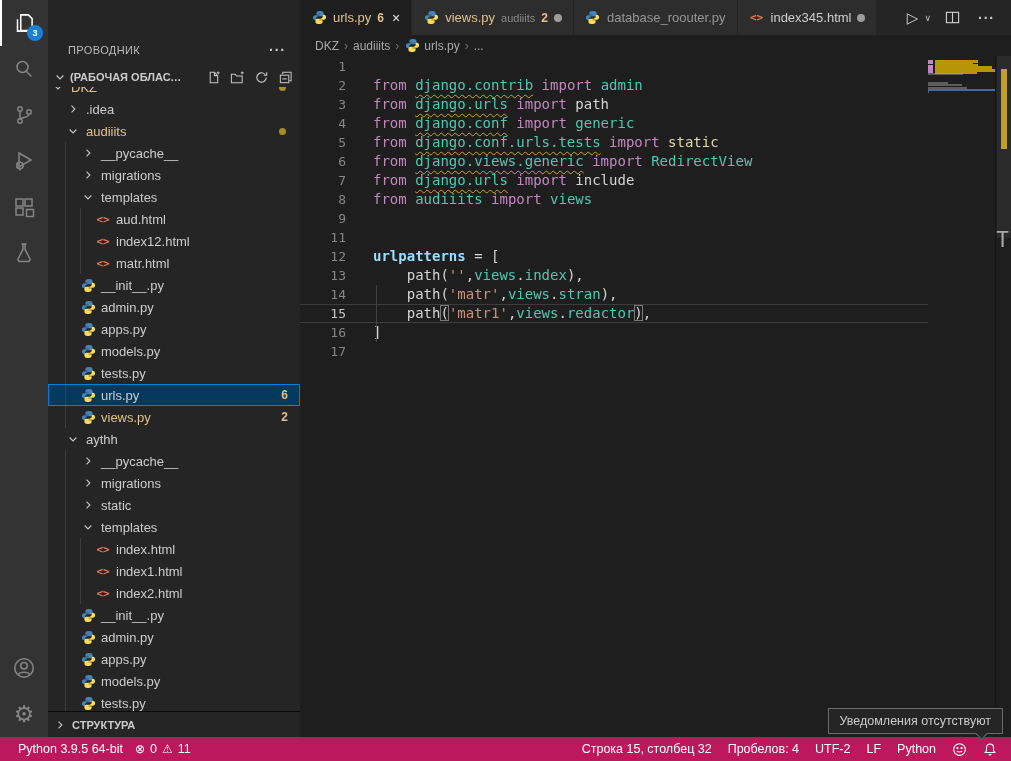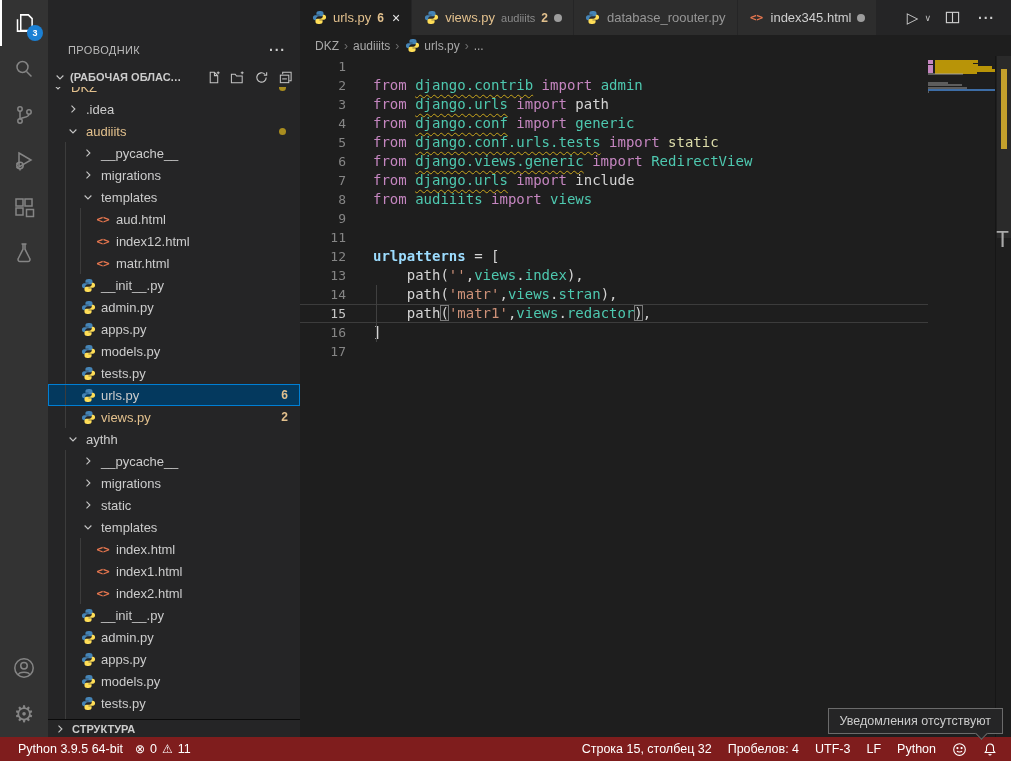--- a/index.html
+++ b/index.html
@@ -38,21 +38,21 @@
   .row.selected { background:#04395e; outline:1px solid #007fd4; outline-offset:-1px; }
   .spacer { width:15px; height:100%; flex:none; }
   .spacer.guide { border-left:1px solid #3c3c3c; }
   .chev { width:16px; flex:none; display:flex; align-items:center; justify-content:center; color:#c5c5c5; }
   .fico { width:16px; flex:none; display:flex; align-items:center; justify-content:center; }
   .html-ico { color:#e8774f; font-weight:bold; font-size:11px; font-family:"DejaVu Sans Mono",monospace; }
   .row .label { margin-left:5px; white-space:nowrap; }
   .mod-col { color:#e2c08d; }
   .tree-badge { color:#e2c08d; font-size:12px; font-weight:bold; margin-right:12px; }
   .dot { width:7px; height:7px; border-radius:50%; background:#a98d1f; margin-right:14px; flex:none; }
-  .outline-hdr { height:18px; display:flex; align-items:center; gap:4px; font-size:11px; font-weight:bold;
+  .outline-hdr { height:26px; display:flex; align-items:center; gap:4px; font-size:11px; font-weight:bold;
     color:#cccccc; border-top:1px solid #0b0b0b; padding-left:4px; }
 
   
   #editor-col { flex:1; min-width:0; display:flex; flex-direction:column; background:#1e1e1e; }
   #tabbar { height:35px; background:#252526; display:flex; align-items:stretch; }
   #tabs { display:flex; }
   .tab { display:flex; align-items:center; gap:6px; padding:0 11px; font-size:13px;
     background:#2d2d2d; color:#969696; border-right:1px solid #252526; cursor:pointer; white-space:nowrap; }
   .tab.active { background:#1e1e1e; }
   .t-label.modified { color:#e2c08d; }
@@ -91,21 +91,21 @@
   .mm-warn { position:absolute; height:3px; background:#b89408; }
   .mm-line { position:absolute; height:2px; background:rgba(170,170,170,0.45); }
   .mm-cur  { position:absolute; left:0; right:0; height:2px; background:#3d6da6; }
   #scrollbar { position:absolute; top:0; bottom:0; right:0; width:16px; border-left:1px solid #161616; }
   .sb-slider { position:absolute; left:1px; right:0; top:0; height:182px; background:rgba(121,121,121,0.14); cursor:pointer; }
   .ruler-warn { position:absolute; right:4px; top:13px; width:6px; height:80px; background:#c3a02c; }
   #artifact-t { position:absolute; right:2px; top:172px; color:#a9a9a9; font-size:21px;
     font-family:"DejaVu Sans Mono",monospace; }
 
   
-  #statusbar { height:24px; background:#7f1d1d; color:#ffffff; display:flex; align-items:center;
+  #statusbar { height:24px; background:#be185d; color:#ffffff; display:flex; align-items:center;
     font-size:12.5px; padding:0 8px 0 12px; }
   .st-item { display:flex; align-items:center; gap:5px; cursor:pointer; padding:0 6px; height:100%; }
   .st-group-left { display:flex; align-items:center; }
   .st-group-right { margin-left:auto; display:flex; align-items:center; gap:4px; }
   .st-ico { font-size:12px; }
 
   
   #toast { position:absolute; right:8px; bottom:27px; background:#252526; border:1px solid #6b6b6b;
     color:#cccccc; font-size:12.5px; padding:5px 11px; z-index:10; }
   #toast::after { content:""; position:absolute; right:16px; bottom:-5px; width:8px; height:8px;
@@ -775,21 +775,21 @@
       <span class="st-item">
         <span class="st-ico">⊗</span>
         <span>0</span>
         <span class="st-ico">⚠</span>
         <span>11</span>
       </span>
     </div>
     <div class="st-group-right">
       <span class="st-item">Строка 15, столбец 32</span>
       <span class="st-item">Пробелов: 4</span>
-      <span class="st-item">UTF-3</span>
+      <span class="st-item">UTF-2</span>
       <span class="st-item">LF</span>
       <span class="st-item">Python</span>
       <span class="st-item">
         <svg width="15" height="15" viewBox="0 0 16 16" fill="none" stroke="#ffffff" stroke-width="1.2">
           <circle cx="8" cy="8" r="6.2"></circle>
             <circle cx="5.8" cy="6.5" r="0.6" fill="#fff"></circle>
             <circle cx="10.2" cy="6.5" r="0.6" fill="#fff"></circle>
           <path d="M5.3 9.6c.8 1.4 4.6 1.4 5.4 0"></path>
         </svg>
       </span>

